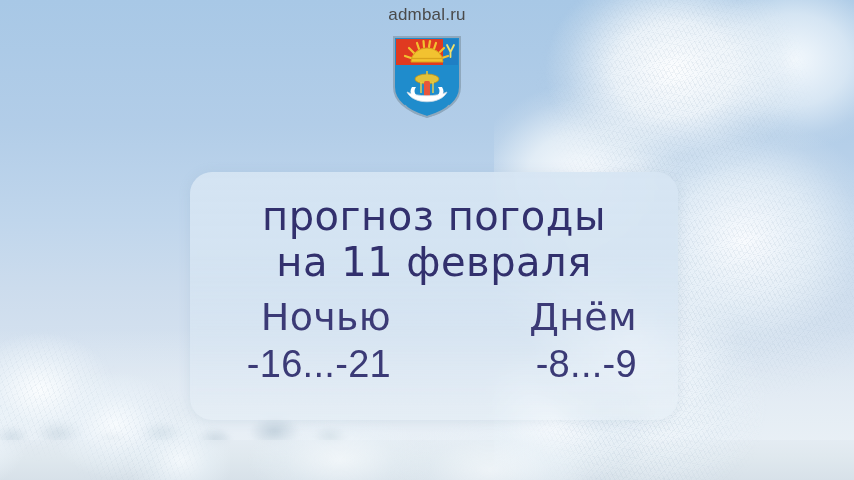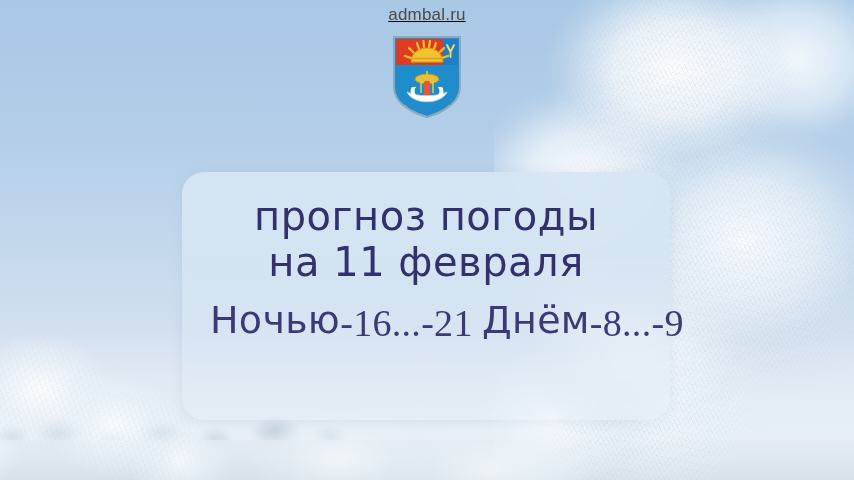--- a/index.html
+++ b/index.html
@@ -160,39 +160,38 @@
 
   
   .brand {
     position: absolute;
     left: 0; right: 0;
     top: 6px;
     display: flex;
     flex-direction: column;
     align-items: center;
     gap: 12px;
-    text-decoration: underline;
   }
   .brand-text {
     font-family: "Liberation Sans", sans-serif;
     font-size: 17px;
     letter-spacing: 0.2px;
     color: #4a4a4a;
     line-height: 1;
   }
   .coat-of-arms {
     width: 72px;
     height: 84px;
     display: block;
   }
 
   
   .card {
     position: absolute;
-    left: 182px;
+    left: 190px;
     top: 172px;
     width: 488px;
     height: 248px;
     border-radius: 22px;
     background: linear-gradient(180deg,
         rgba(214,229,243,0.93) 0%,
         rgba(213,228,242,0.90) 34%,
         rgba(216,230,243,0.72) 58%,
         rgba(222,234,245,0.46) 78%,
         rgba(228,238,247,0.34) 100%);
@@ -222,37 +221,37 @@
 
   .periods {
     margin-top: 12px;
     width: 100%;
     display: flex;
     justify-content: center;
     gap: 86px;
   }
   .period {
     display: flex;
-    flex-direction: row;
-    align-items: center;
+    flex-direction: column;
+    align-items: flex-end;
     min-width: 160px;
   }
   .period-label {
     color: #3b3a76;
     font-family: "DejaVu Sans", sans-serif;
     font-weight: 400;
     font-size: 38px;
     line-height: 1.08;
     letter-spacing: 0.3px;
     white-space: nowrap;
   }
   .period-temp {
     margin-top: 6px;
     color: #3b3a76;
-    font-family: Liberation Serif, serif;
+    font-family: Liberation Sans, sans-serif;
     font-weight: 400;
     font-size: 38px;
     line-height: 1.08;
     letter-spacing: 0.3px;
     white-space: nowrap;
   }
 </style>
 </head>
 <body>
 

